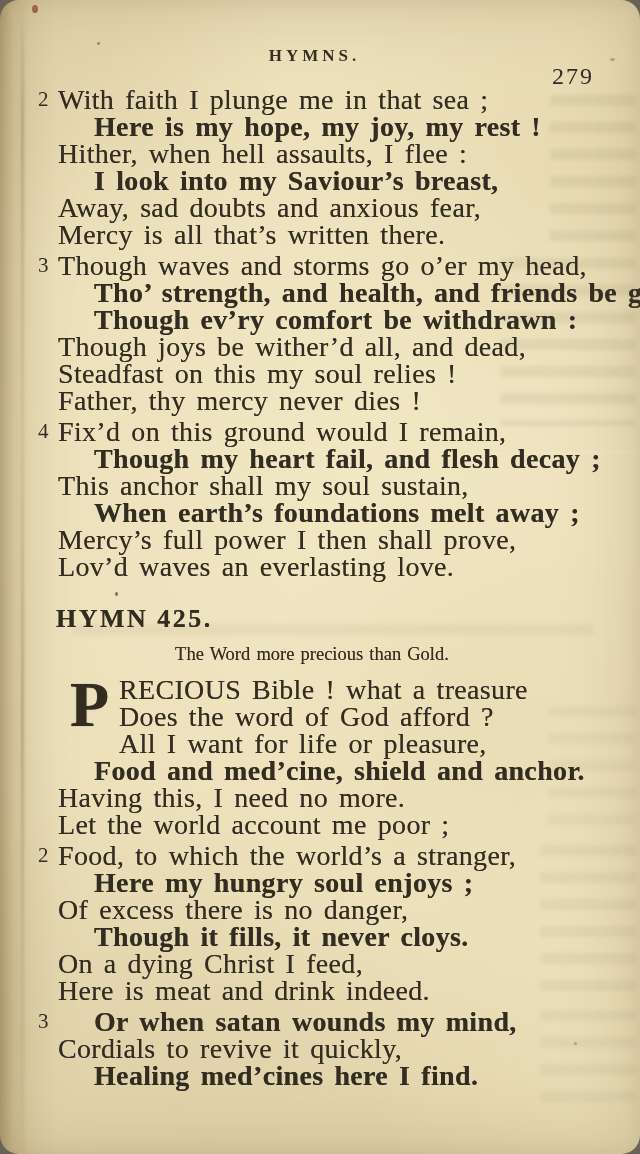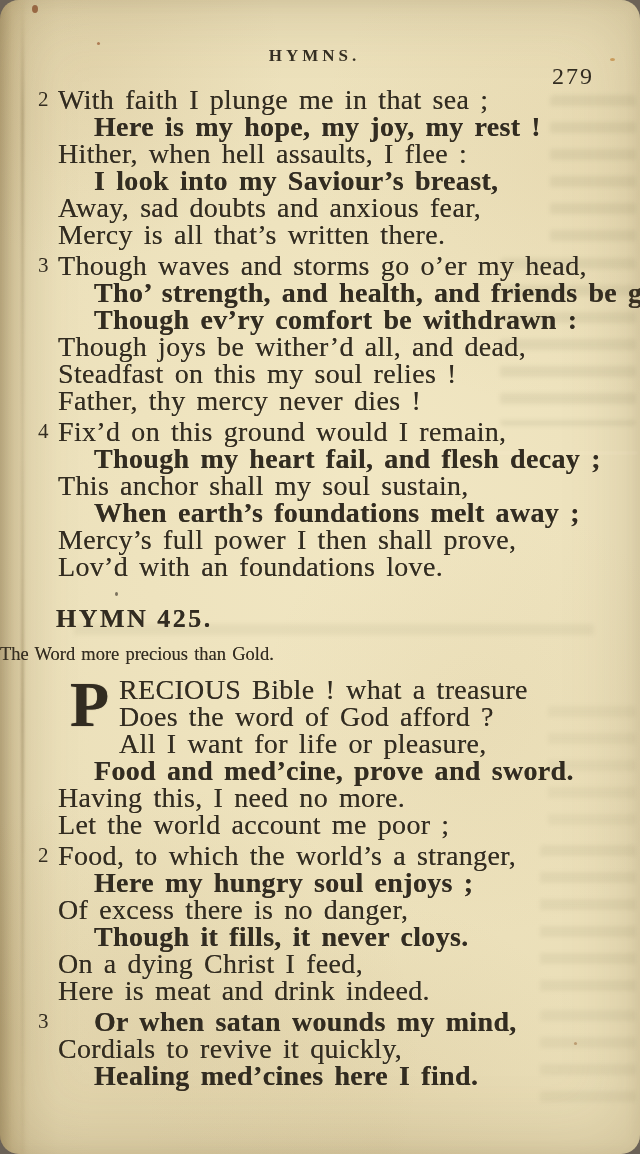--- a/index.html
+++ b/index.html
@@ -84,21 +84,21 @@
     font-size: 28px; line-height: 27px; white-space: nowrap;
     word-spacing: 0.13em; letter-spacing: 0.012em;
     text-shadow: 0 0 0.6px rgba(50,44,33,0.65);
   }
   .line.indent { padding-left: 36px; font-weight: bold; }
 
   .hymn-heading { margin: 24px 0 0 56px; display: flex; align-items: baseline; gap: 28px; height: 32px; }
   .hymn-no { font-size: 26px; font-weight: bold; letter-spacing: 2.5px; text-shadow: 0 0 0.6px rgba(50,44,33,0.7); }
   .hymn-metre { font-size: 24px; word-spacing: 0.12em; text-shadow: 0 0 0.6px rgba(50,44,33,0.65); }
   .hymn-subtitle {
-    margin-top: 6px; text-align: left; padding-right: 16px;
+    margin-top: 6px; text-align: center; padding-right: 16px;
     font-size: 18.5px; line-height: 25px; word-spacing: 0.08em;
     text-shadow: 0 0 0.5px rgba(50,44,33,0.6);
   }
 
   .verse.dropcap-verse { margin-top: 9px; }
   .dropcap {
     float: left; width: 42px; height: 54px;
     margin: 3px 7px 0 12px;
     font-size: 64px; line-height: 52px; font-weight: bold;
     text-shadow: 0 0 0.8px rgba(50,44,33,0.8);
@@ -154,39 +154,39 @@
         <div class="line">Father, thy mercy never dies !</div>
       </div>
 
       <div class="verse">
         <span class="verse-num">4</span>
         <div class="line">Fix’d on this ground would I remain,</div>
         <div class="line indent">Though my heart fail, and flesh decay ;</div>
         <div class="line">This anchor shall my soul sustain,</div>
         <div class="line indent">When earth’s foundations melt away ;</div>
         <div class="line">Mercy’s full power I then shall prove,</div>
-        <div class="line">Lov’d with an foundations love.</div>
+        <div class="line">Lov’d waves an everlasting love.</div>
       </div>
 
     </div>
 
     <div class="hymn-heading">
       <span class="hymn-no">HYMN 425.</span>
     </div>
 
     <div class="hymn-subtitle">The Word more precious than Gold.</div>
 
     <div class="stanzas" style="margin-top:0;">
 
       <div class="verse dropcap-verse">
         <span class="dropcap">P</span>
         <div class="line">RECIOUS Bible !  what a treasure</div>
         <div class="line">Does the word of God afford ?</div>
         <div class="line">All I want for life or pleasure,</div>
-        <div class="line indent">Food and med’cine, prove and sword.</div>
+        <div class="line indent">Food and med’cine, shield and anchor.</div>
         <div class="line">Having this, I need no more.</div>
         <div class="line">Let the world account me poor ;</div>
       </div>
 
       <div class="verse">
         <span class="verse-num">2</span>
         <div class="line">Food, to which the world’s a stranger,</div>
         <div class="line indent">Here my hungry soul enjoys ;</div>
         <div class="line">Of excess there is no danger,</div>
         <div class="line indent">Though it fills, it never cloys.</div>

